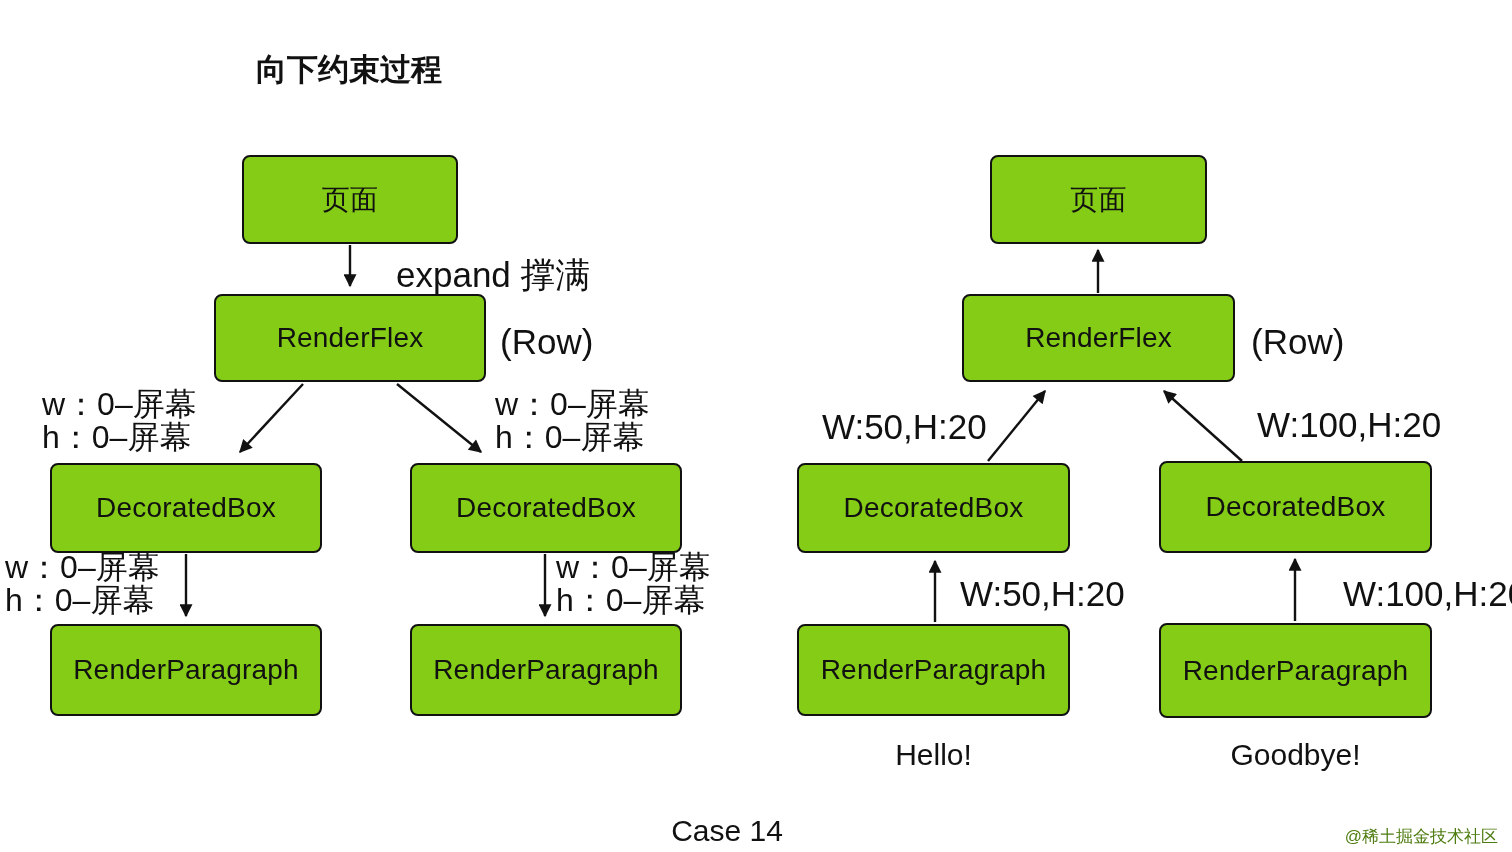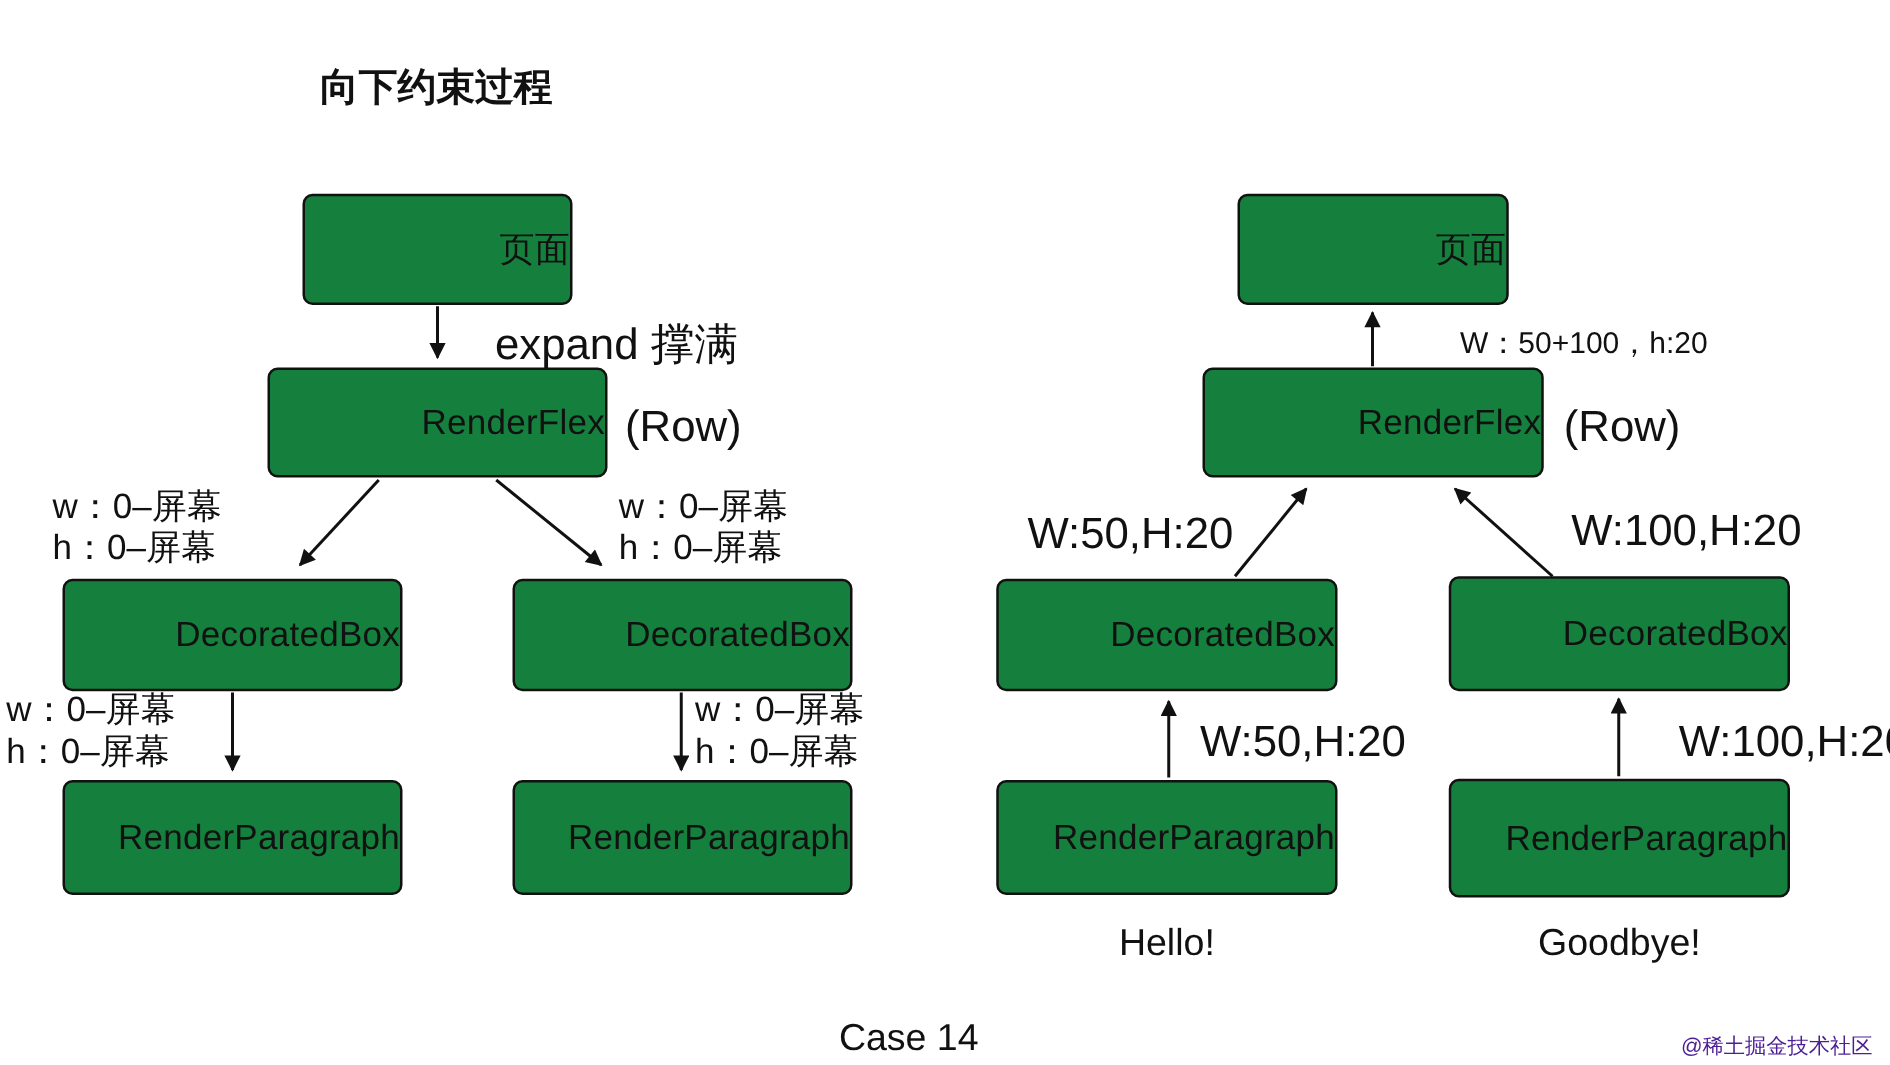--- a/index.html
+++ b/index.html
@@ -2,32 +2,32 @@
 <html><head>
 <meta charset="utf-8">
 <style>
   html,body{margin:0;padding:0;background:#ffffff;}
   #stage{
     position:relative;width:1512px;height:852px;background:#ffffff;overflow:hidden;
     font-family:"Liberation Sans","DejaVu Sans",sans-serif;color:#111111;margin-top:16px;
   }
   #edges{position:absolute;left:0;top:0;width:1512px;height:852px;pointer-events:none;}
   .node{
-    position:absolute;border:2.5px solid #111111;border-radius:8px;background:#15803d;
-    display:flex;align-items:center;justify-content:flex-end;
+    position:absolute;border:2.5px solid #111111;border-radius:8px;background:#84cc16;
+    display:flex;align-items:center;justify-content:center;
     font-size:28px;letter-spacing:0.2px;box-sizing:border-box;
   }
   .lbl{position:absolute;white-space:nowrap;}
   .title{font-size:31px;font-weight:600;text-align:center;}
   .annot{font-size:35px;}
   .annot-sm{font-size:24px;}
-  .constraints{font-size:28px;line-height:33px;}
+  .constraints{font-size:32px;line-height:33px;}
   .leaf-text{font-size:30px;text-align:center;}
   .caption{font-size:30px;text-align:center;}
-  .watermark{font-size:17px;color:#4c1d95;}
+  .watermark{font-size:17px;color:#4d7c0f;}
   line{stroke:#111111;stroke-width:2.4;}
 </style>
 </head>
 <body>
 
 <div id="stage">
 
   <svg id="edges" width="1512" height="852" viewBox="0 0 1512 852">
     <defs>
       <marker id="arrow" viewBox="0 0 10 10" refX="9" refY="5" markerWidth="17" markerHeight="13" orient="auto" markerUnits="userSpaceOnUse">
@@ -91,21 +91,20 @@
   </div>
   <div class="node" style="left:410px;top:608px;width:272px;height:92px;">
     <span>RenderParagraph</span>
   </div>
 
 
   <div class="node" style="left:990px;top:139px;width:217px;height:89px;">
     <span>页面</span>
   </div>
 
-  <div class="lbl annot-sm" style="left:1168px;top:242px;">W：50+100，h:20</div>
 
   <div class="node" style="left:962px;top:278px;width:273px;height:88px;">
     <span>RenderFlex</span>
   </div>
   <div class="lbl annot" style="left:1251px;top:306px;">(Row)</div>
 
   <div class="lbl annot" style="left:822px;top:391px;">W:50,H:20</div>
   <div class="lbl annot" style="left:1257px;top:389px;">W:100,H:20</div>
 
   <div class="node" style="left:797px;top:447px;width:273px;height:90px;">

